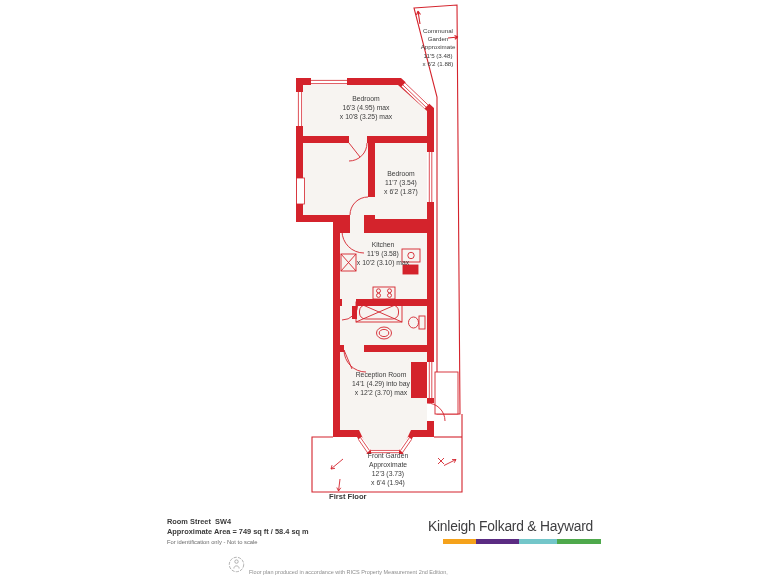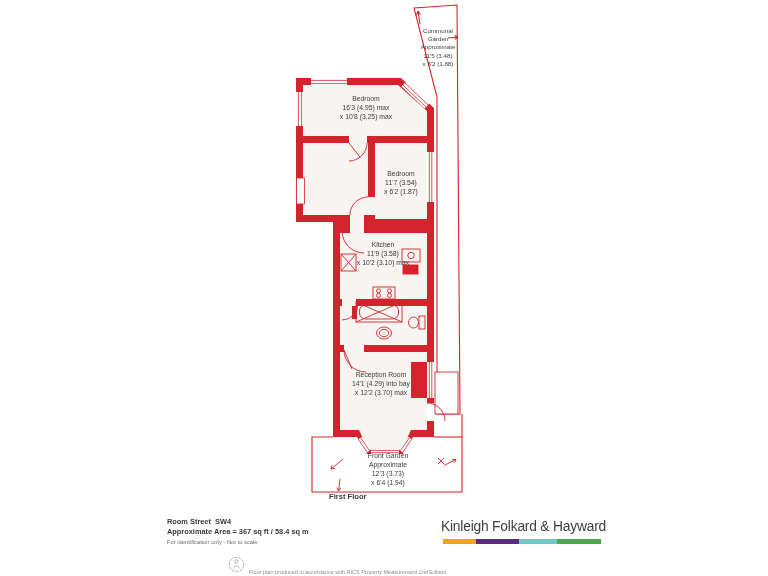--- a/index.html
+++ b/index.html
@@ -15,21 +15,21 @@
     position:absolute;font-size:6.8px;line-height:1.32;color:#3c3c3c;
     text-align:center;white-space:pre-line;letter-spacing:0;
   }
   .floor-label{
     position:absolute;left:329px;top:492px;font-size:7.6px;font-weight:bold;color:#3a3a3a;
   }
   .addr-block{position:absolute;left:167px;top:517px;color:#3a3a3a;}
   .addr-line{font-size:7.4px;font-weight:bold;line-height:1.38;white-space:pre;}
   .addr-note{font-size:5.8px;color:#6b6b6b;margin-top:1.5px;}
   .brand{
-    position:absolute;left:441px;top:519px;width:162px;text-align:right;
+    position:absolute;left:428px;top:519px;width:162px;text-align:right;
     font-size:13.8px;color:#3e3e40;letter-spacing:-0.2px;white-space:nowrap;
   }
   .brand-bar{
     position:absolute;left:443px;top:539px;width:158px;height:5px;
     display:flex;flex-direction:row;
   }
   .brand-bar span{display:block;height:100%;}
   .bar-1{width:21%;}.bar-2{width:27%;}.bar-3{width:24%;}.bar-4{width:28%;}
   .legal{
     position:absolute;left:249px;top:556px;width:260px;
@@ -167,21 +167,21 @@
 
   <div class="lbl" style="left:338px;top:452px;width:100px;">Front Garden
 Approximate
 12'3 (3.73)
 x 6'4 (1.94)</div>
 
   <div class="floor-label">First Floor</div>
 
   <div class="addr-block">
     <div class="addr-line">Room Street  SW4</div>
-    <div class="addr-line">Approximate Area = 367 sq ft / 58.4 sq m</div>
+    <div class="addr-line">Approximate Area = 749 sq ft / 58.4 sq m</div>
     <div class="addr-note">For identification only - Not to scale</div>
   </div>
 
   <div class="brand">Kinleigh Folkard &amp; Hayward</div>
   <div class="brand-bar">
     <span class="bar-1" style="background: rgb(245, 162, 27);"></span>
     <span class="bar-2" style="background: rgb(91, 43, 130);"></span>
     <span class="bar-3" style="background: rgb(115, 198, 201);"></span>
     <span class="bar-4" style="background: rgb(78, 169, 76);"></span>
   </div>

